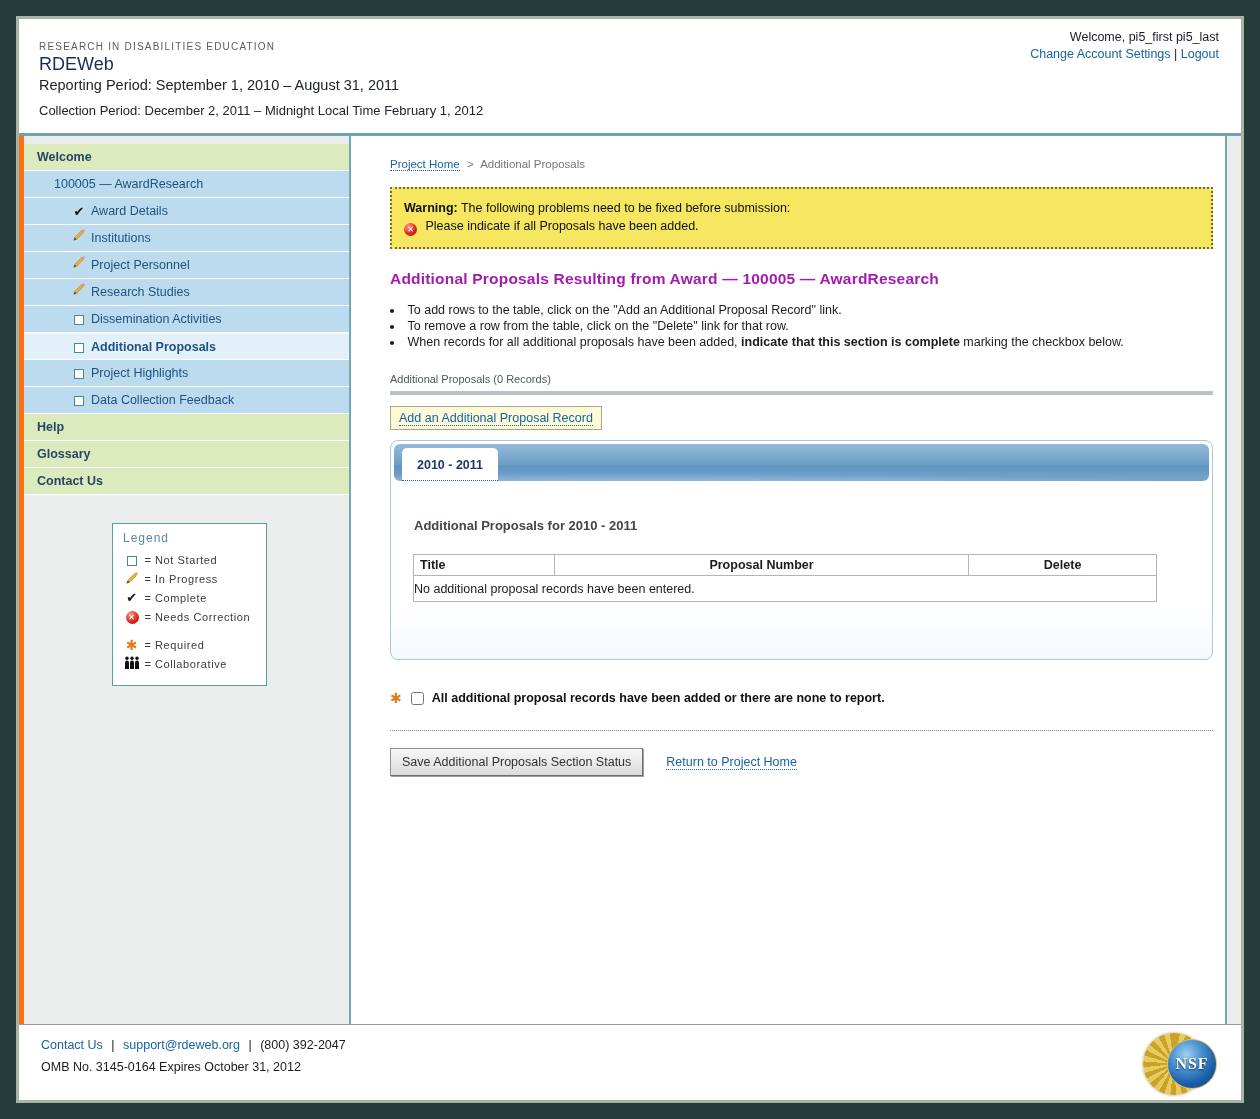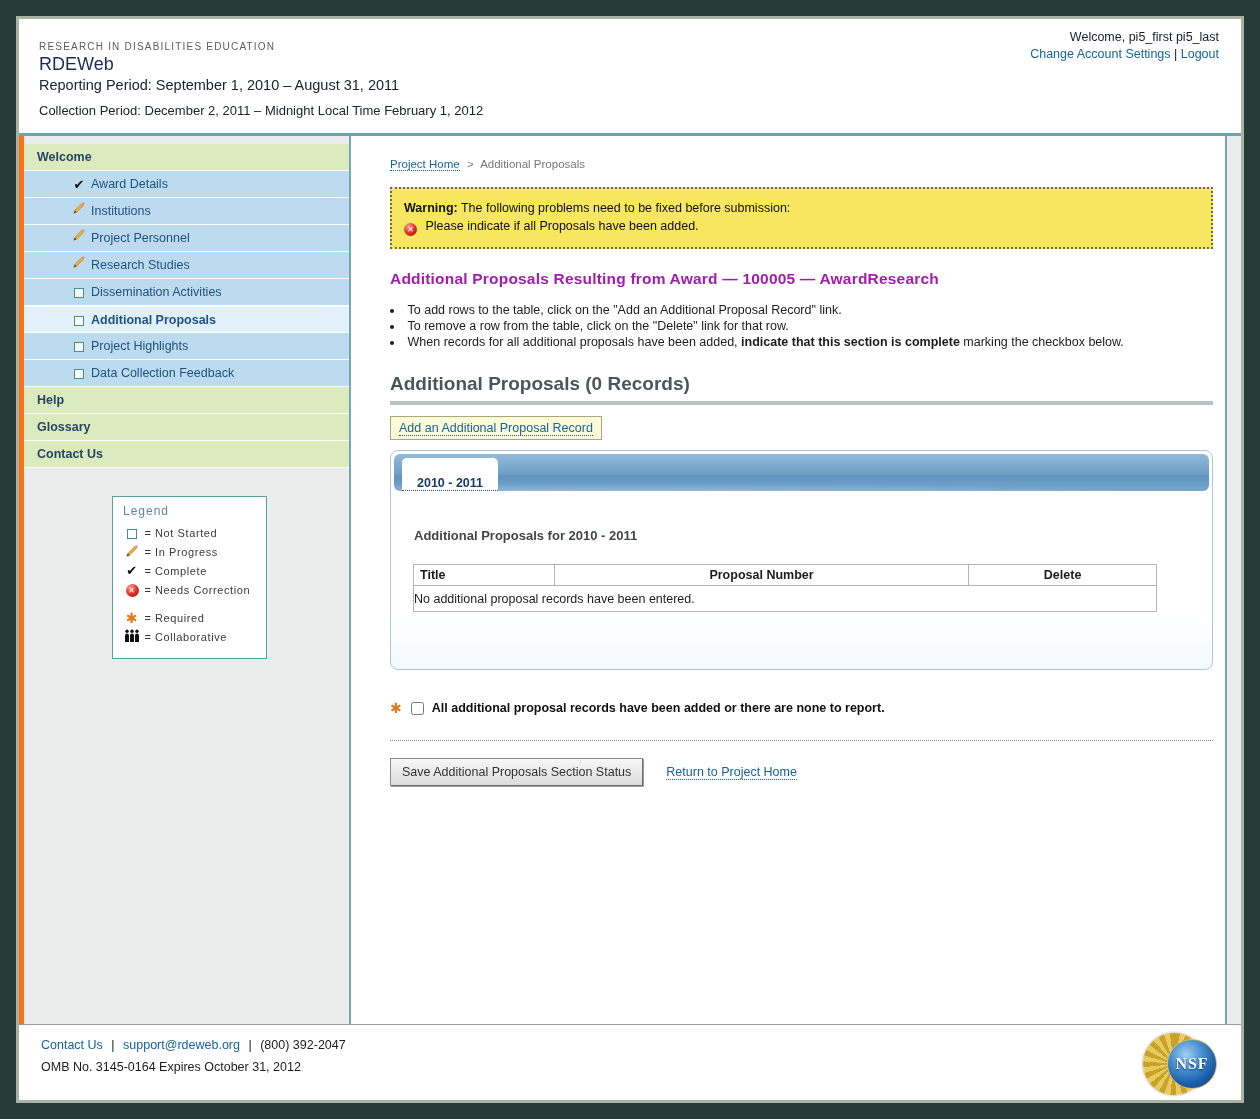--- a/index.html
+++ b/index.html
@@ -72,42 +72,42 @@
     padding:10px 12px 11px; line-height:18px; color:#101010;
   }
   .warnbox .err-ball { margin-right:5px; vertical-align:-2px; }
 
   h1.page-h { margin-top:21px; font-size:15.5px; color:#a21caf; letter-spacing:0.2px; }
 
   ul.instructions { margin-top:14px; list-style-position:inside; line-height:16px; color:#1c1c1c; }
   ul.instructions li { margin-bottom:0; }
 
   .records-h {
-    margin-top:23px; font-size:19px; font-weight:bold; color:#4c5658;
+    margin-top:23px; font-size:11px; font-weight:normal; color:#4c5658;
     padding-bottom:6px; border-bottom:4px solid #b9c2c4; width:823px;
   }
   .addbox {
     display:inline-block; margin-top:11px; background:#fcfad9;
     border:1px solid #a9a87e; padding:4px 8px;
   }
 
   .tabpanel {
     margin-top:10px; width:823px; height:220px;
     border:1px solid #a9c7dd; border-radius:8px;
     background:linear-gradient(#ffffff 75%, #f3f9fd); padding:3px; position:relative;
   }
   .tabbar {
     height:37px; border-radius:6px; position:relative;
     background:
       radial-gradient(120% 60% at 30% 115%, rgba(255,255,255,0.35), rgba(255,255,255,0) 60%),
       linear-gradient(#93bbd9, #6d9ec6 55%, #5e94c0 60%, #78a6cd);
   }
   .tab {
     position:absolute; left:8px; top:4px; height:33px; background:#fff;
-    border-radius:5px 5px 0 0; padding:10px 15px; line-height:31px;
+    border-radius:5px 5px 0 0; padding:2px 15px; line-height:31px;
     font-weight:bold; color:#1c3a66; font-size:12.5px;
     border-bottom:1px dotted #3a5a7a; cursor:pointer;
   }
   .panel-h { margin:37px 0 0 20px; font-weight:bold; font-size:13px; color:#414649; }
   table.records { margin:21px 0 0 19px; border-collapse:collapse; width:744px; font-size:12.5px; }
   table.records th, table.records td { border:1px solid #b4b4b4; }
   table.records th { font-weight:bold; color:#1c1c1c; height:21px; padding:2px 6px; background:#fff; }
   th.col-title { text-align:left; width:141px; }
   th.col-number { text-align:center; width:415px; }
   th.col-delete { text-align:center; width:188px; }
@@ -167,20 +167,21 @@
         <span class="link">Logout</span>
       </div>
     </div>
   </div>
   <div class="teal-line"></div>
 
   <div class="bodyrow">
 
     <div class="sidebar">
       <div class="nav-row nav-section"><span>Welcome</span></div>
+      <div class="nav-row nav-award"><span>100005 — AwardResearch</span></div>
       <div class="nav-row nav-item">
         <span class="nav-ico checkmark">✔</span><span>Award Details</span>
       </div>
       <div class="nav-row nav-item">
         <span class="nav-ico"><svg width="14" height="14" viewBox="0 0 16 16">
               <path d="M2 14 L3.2 10.8 L11 3 L13 5 L5.2 12.8 Z" fill="#f2b235" stroke="#b97c1c" stroke-width="0.8"></path>
               <path d="M11 3 L13 5 L14.3 3.7 C14.7 3.3 14.7 2.7 14.3 2.3 L13.7 1.7 C13.3 1.3 12.7 1.3 12.3 1.7 Z" fill="#e89090"></path>
               <path d="M2 14 L3.2 10.8 L5.2 12.8 Z" fill="#444"></path>
             </svg></span><span>Institutions</span>
       </div>

